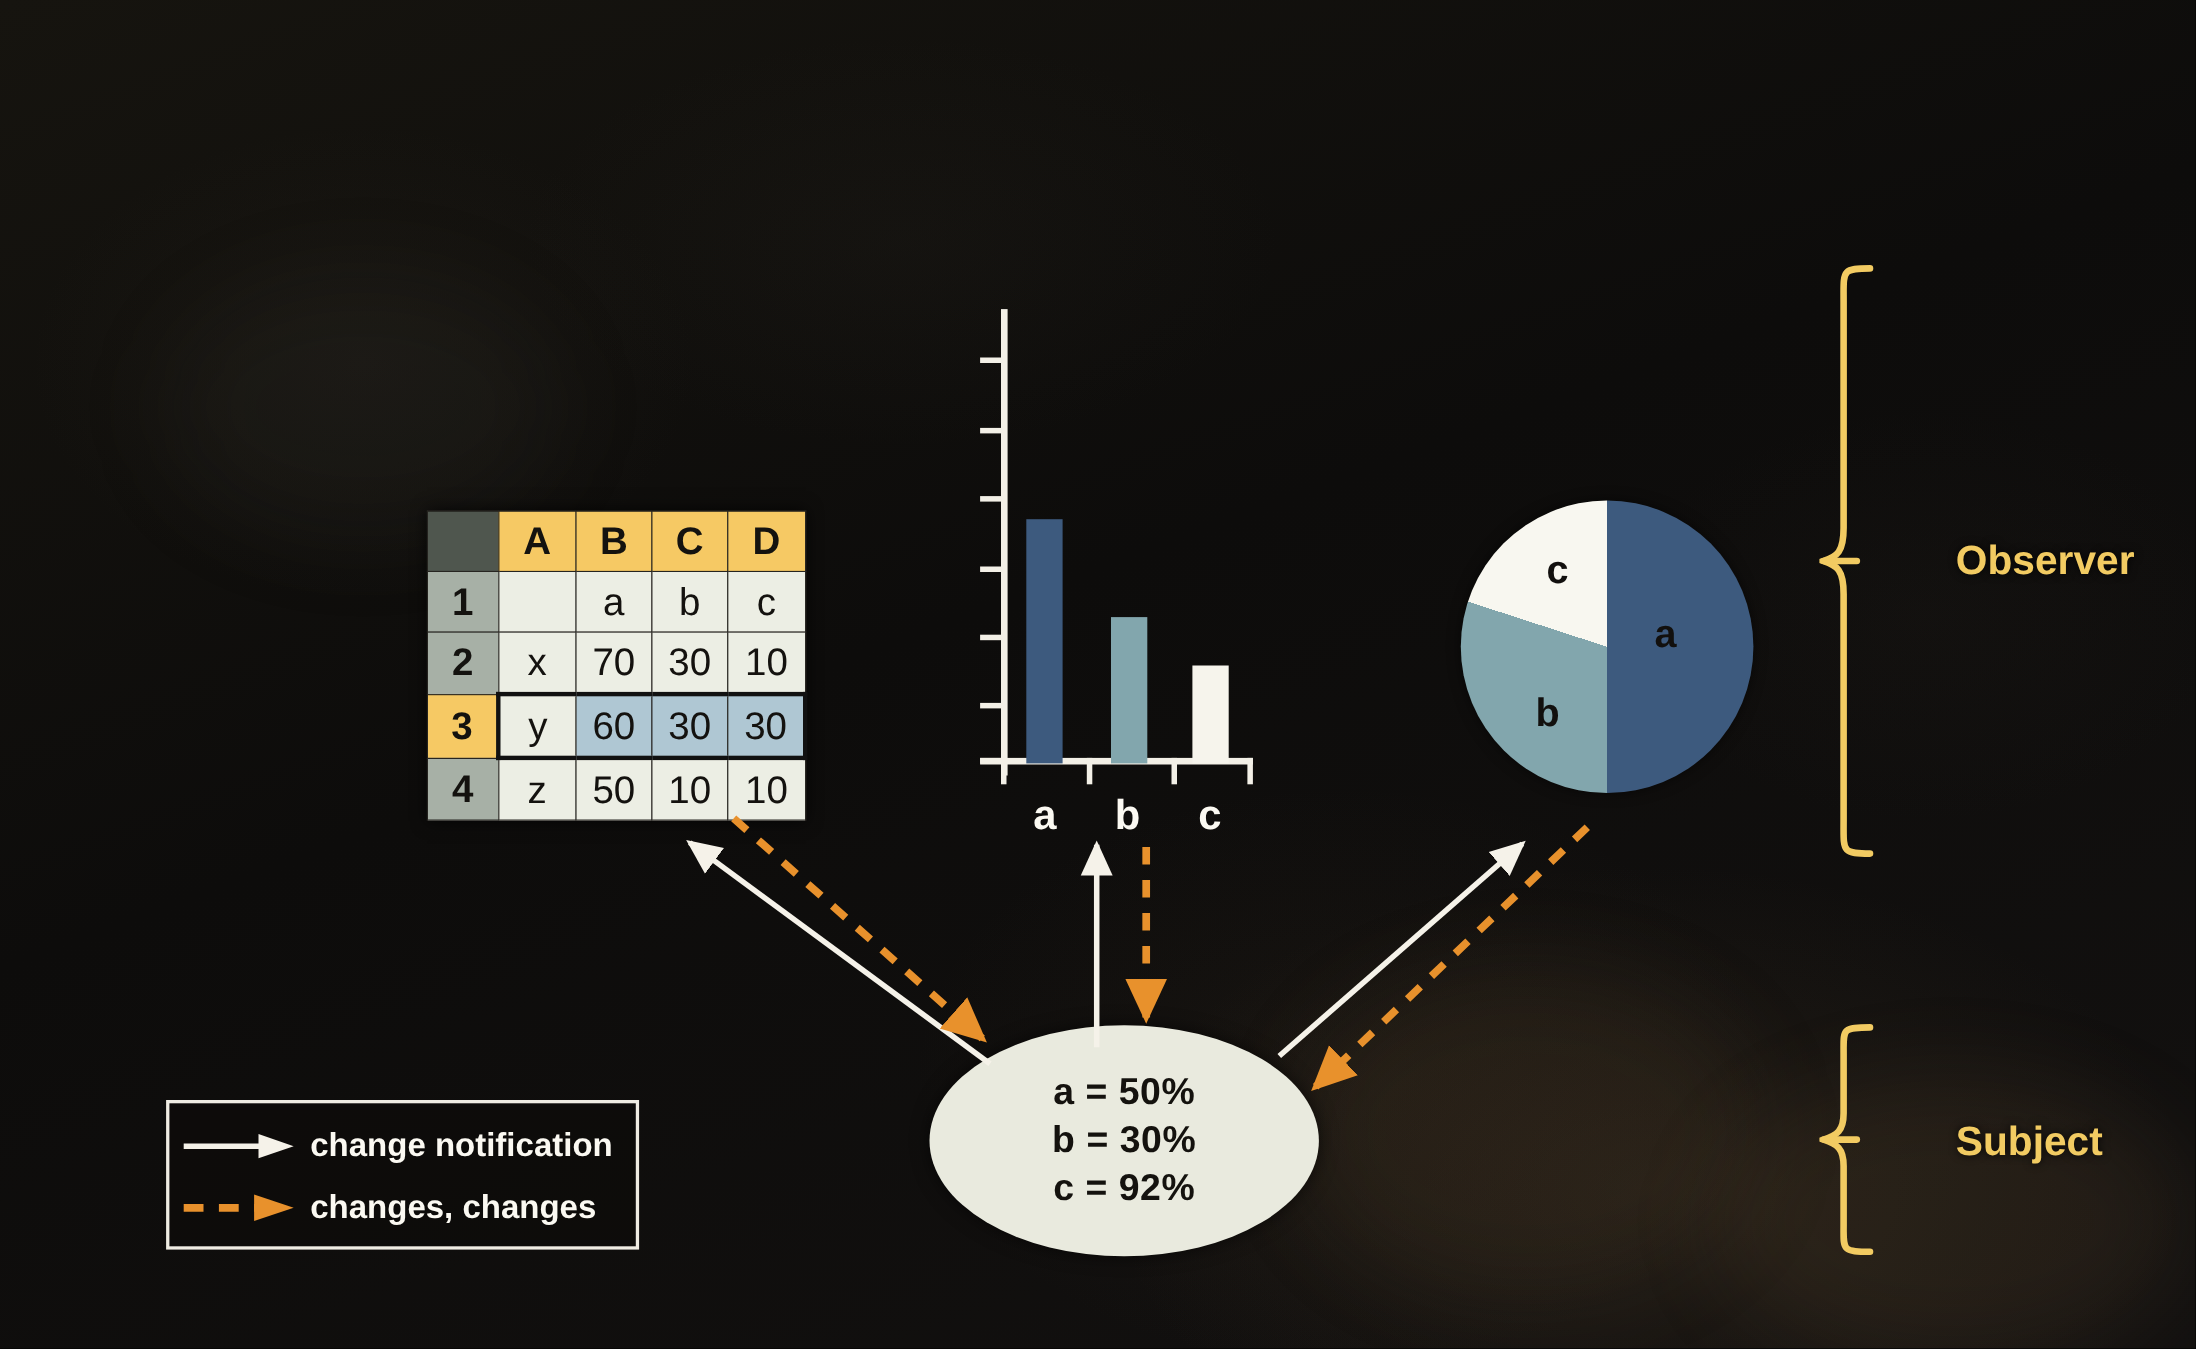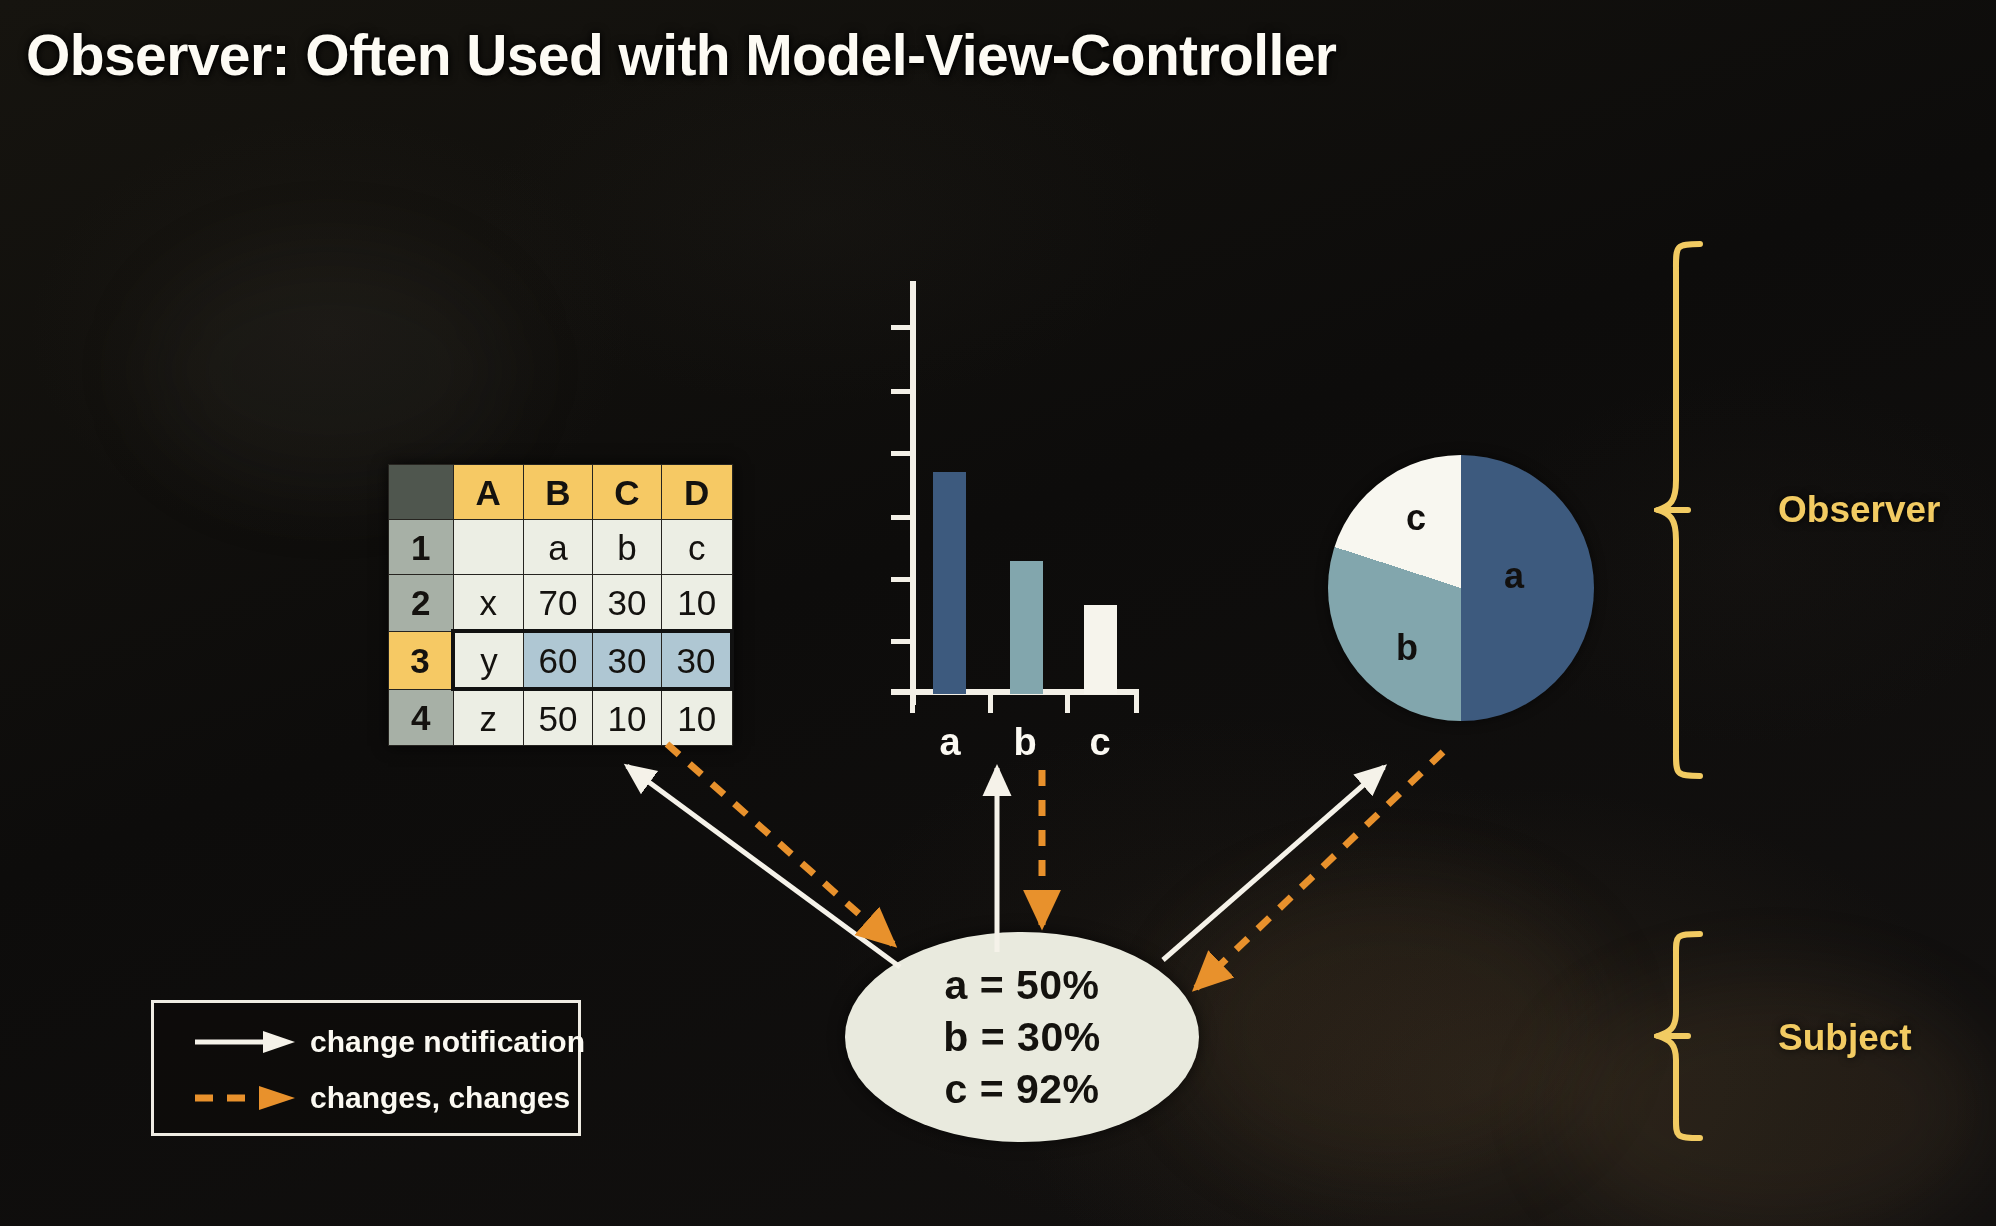--- a/index.html
+++ b/index.html
@@ -190,21 +190,21 @@
     border-radius: 50%;
     background: #e9eade;
     box-shadow: 0 0 16px rgba(0,0,0,0.6);
     display: flex;
     flex-direction: column;
     align-items: center;
     justify-content: center;
     gap: 2px;
   }
   #subject-ellipse .line {
-    font-size: 41px;
+    font-size: 34px;
     font-weight: bold;
     color: #14120e;
     line-height: 1.22;
     letter-spacing: 0.5px;
   }
 
   
   #arrows {
     position: absolute;
     inset: 0;
@@ -221,21 +221,20 @@
     border: 3px solid #efece3;
     background: rgba(12,11,10,0.55);
   }
   .legend-row {
     position: absolute;
     left: 0;
     width: 100%;
     height: 58px;
     display: flex;
     align-items: center;
-    padding-left: 28px;
   }
   .legend-glyph {
     width: 128px;
     flex: 0 0 128px;
     display: flex;
     align-items: center;
     justify-content: center;
   }
   .legend-text {
     font-size: 30px;
@@ -260,21 +259,20 @@
 </head>
 <body>
 
 <div id="slide">
 
   <div class="bg-base"></div>
   <div class="bg-blob" style="left:1180px; top:880px; width:420px; height:300px; background:rgba(105,82,50,0.12);"></div>
   <div class="bg-blob" style="left:1560px; top:980px; width:430px; height:260px; background:rgba(130,100,58,0.13);"></div>
   <div class="bg-blob" style="left:150px; top:250px; width:360px; height:240px; background:rgba(70,64,54,0.10);"></div>
 
-  <div id="title">Observer: Often Used with Model-View-Controller</div>
 
   <table id="table-view">
     <tbody>
       <tr>
         <td class="corner"></td>
         <td class="colhdr">A</td>
         <td class="colhdr">B</td>
         <td class="colhdr">C</td>
         <td class="colhdr">D</td>
       </tr>

